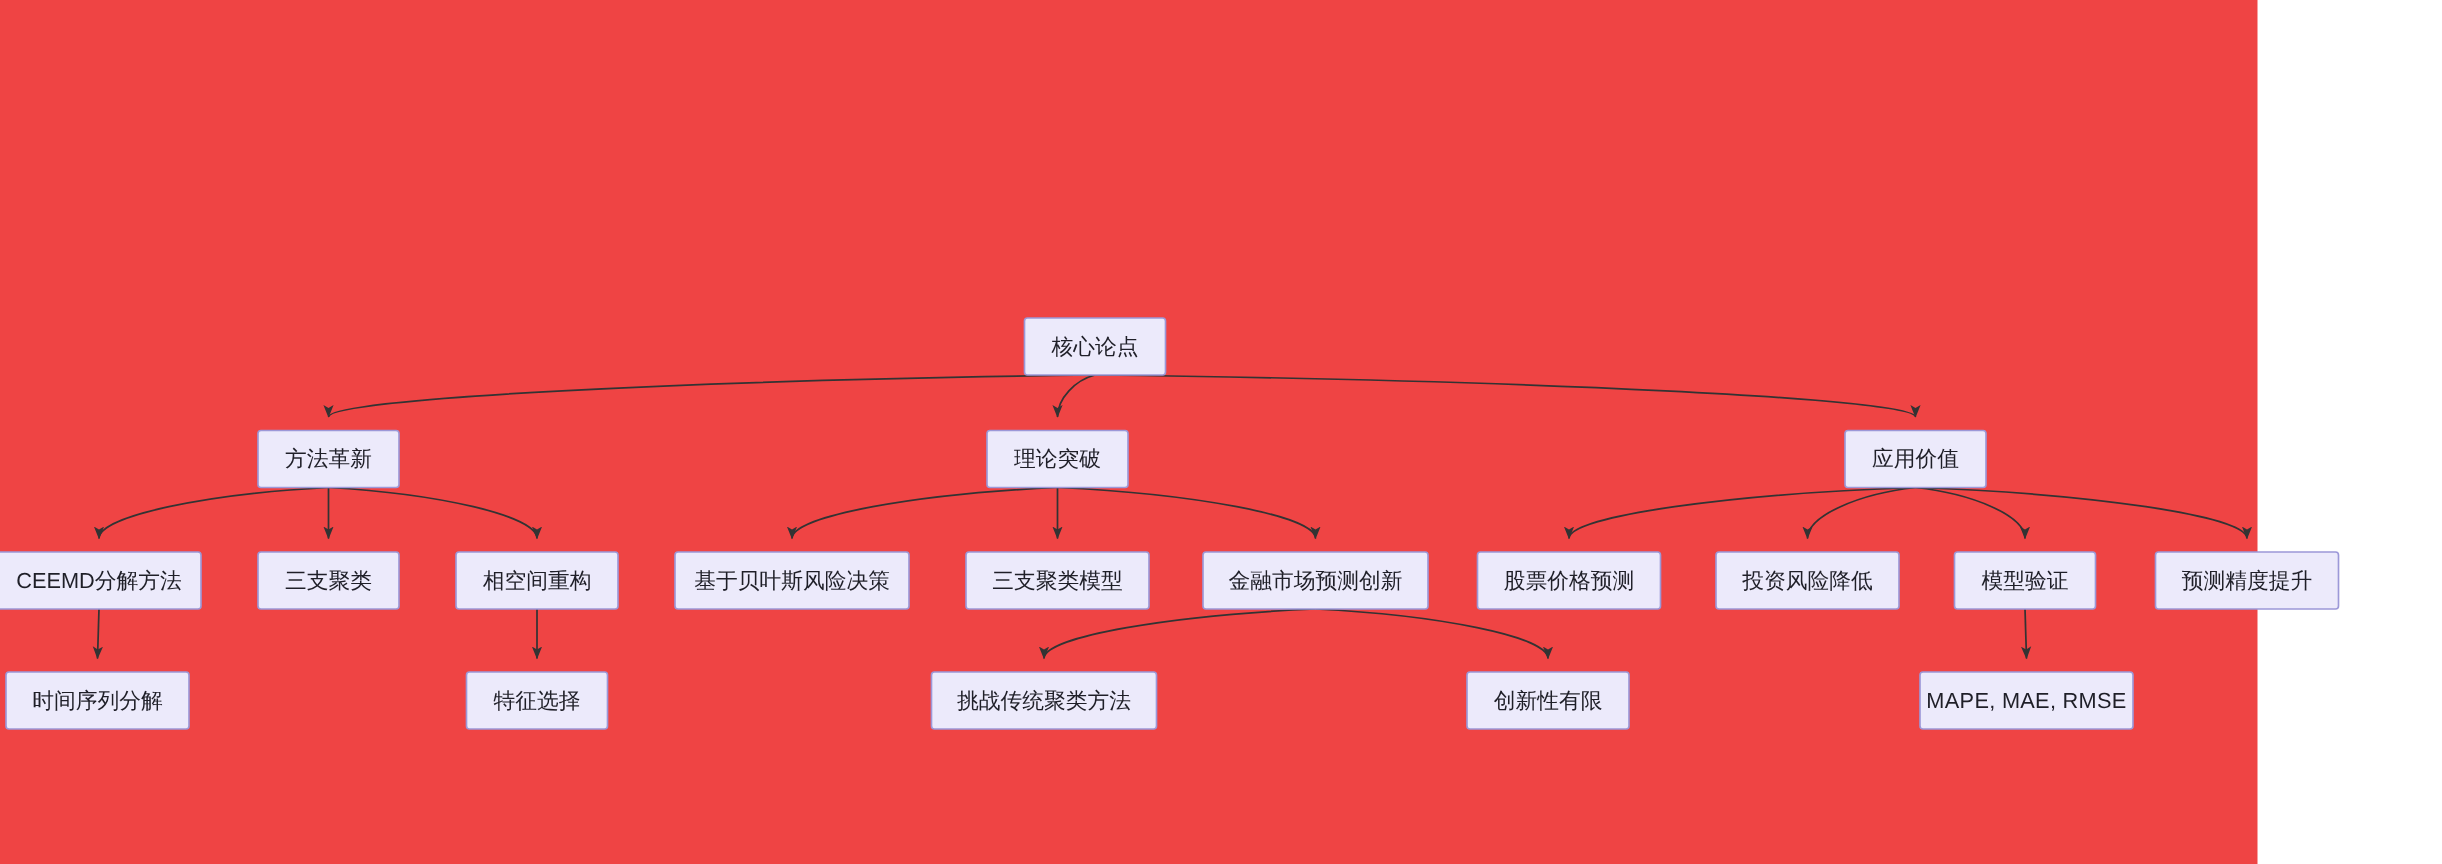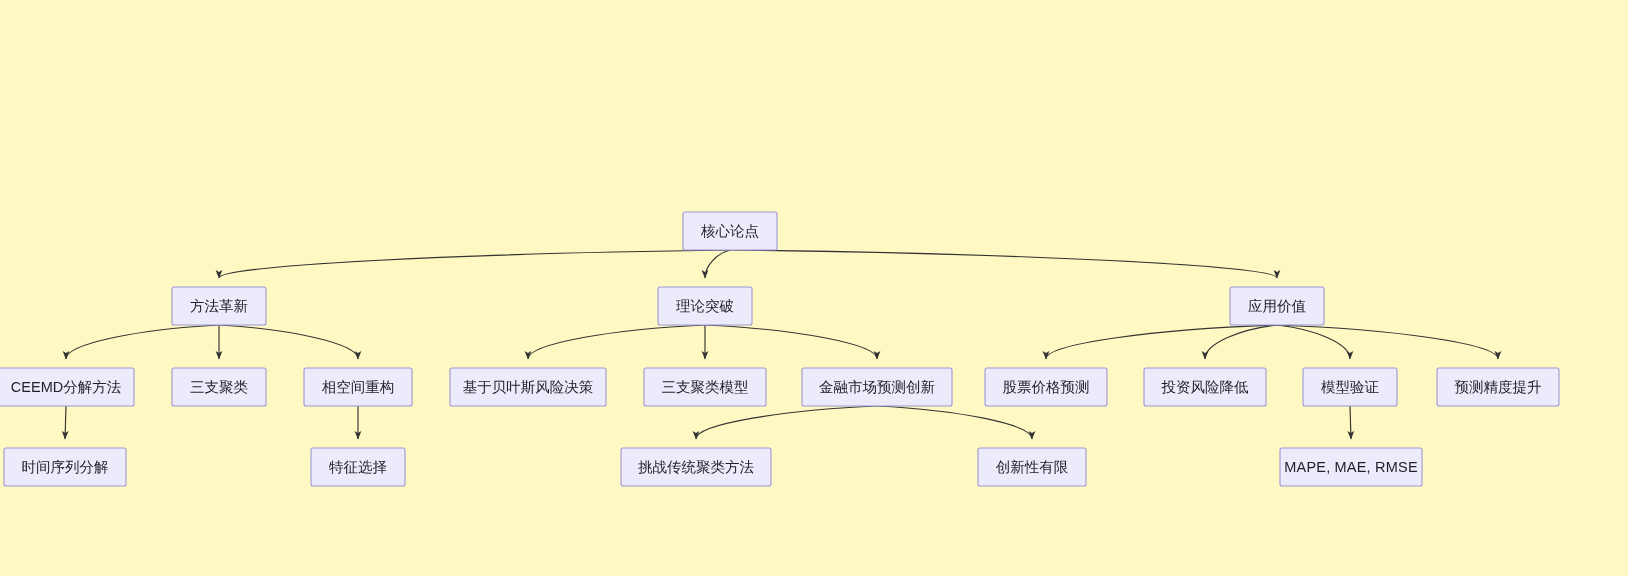--- a/index.html
+++ b/index.html
@@ -8,23 +8,23 @@
     background: #ffffff;
   }
   body {
     width: 1628px;
     height: 576px;
     overflow: hidden;
     font-family: "Liberation Sans", "DejaVu Sans", sans-serif;
   }
   #diagram-root {
     position: relative;
-    width: 1628px;
+    width: 1505px;
     height: 576px;
-    background: #fef9c3;
+    background: #ef4444;
   }
   svg#flowchart {
     display: block;
     width: 1628px;
     height: 576px;
   }
   .node-rect {
     fill: #ECEAFB;
     stroke: #9C98D8;
     stroke-width: 1.1;

